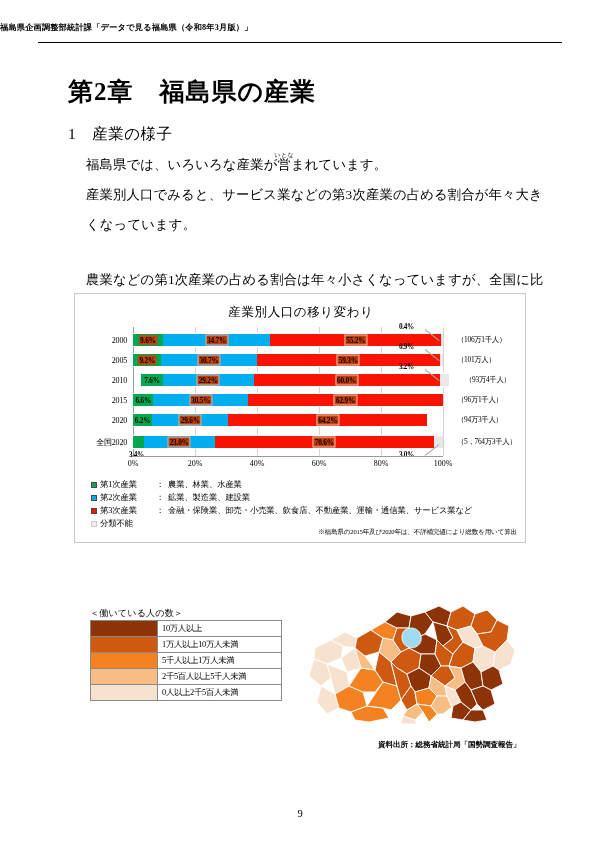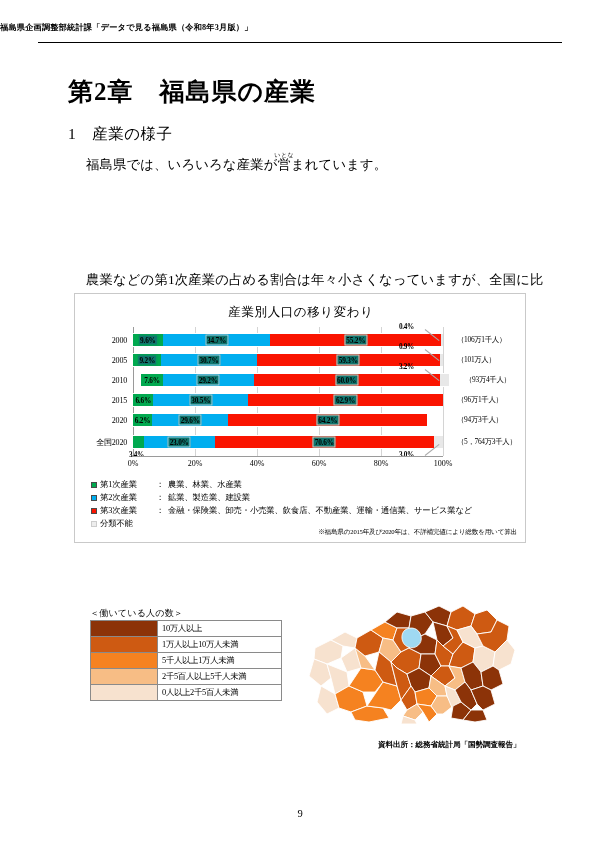--- a/index.html
+++ b/index.html
@@ -153,21 +153,21 @@
   .seg.s3 { background: #fa1400; }
   .seg.s4 { background: #e8e8e8; }
 
   .seg-label {
     position: absolute;
     top: 50%;
     left: 50%;
     transform: translate(-50%, -50%);
     font-size: 7.3px;
     font-weight: bold;
-    background: #0f766e;
+    background: #c2410c;
     padding: 0 1px;
     line-height: 9px;
     white-space: nowrap;
     letter-spacing: -0.2px;
   }
   .seg-label.bx-green { border: 1px solid #00a94f; }
   .seg-label.bx-blue  { border: 1px solid #9fd8f2; }
   .seg-label.bx-red   { border: 1px solid #f7b9ae; }
   .seg-label.plain    { background: transparent; }
 
@@ -337,20 +337,21 @@
 <div class="page">
 
   <div class="doc-header">福島県企画調整部統計課「データで見る福島県（令和8年3月版）」</div>
   <div class="header-rule"></div>
 
   <div class="chapter-title">第2章　福島県の産業</div>
   <div class="section-title">1　産業の様子</div>
 
   <div class="para p1 indent"><span>福島県では、いろいろな産業が</span><span class="ruby-wrap"><span class="rt">いとな</span><span>営</span></span><span>まれています。</span></div>
 
+  <div class="para p2 indent">産業別人口でみると、サービス業などの第3次産業の占める割合が年々大きくなっています。</div>
   <div class="para p3 indent">農業などの第1次産業の占める割合は年々小さくなっていますが、全国に比べると大きいです。</div>
 
   <div class="chart-frame">
     <div class="chart-title">産業別人口の移り変わり</div>
 
     <div class="plot" id="plot-area">
       <div class="axis-left"></div>
     <div class="gridline" style="left: 62px;"></div>
         <div class="gridline" style="left: 124px;"></div>
         <div class="gridline" style="left: 186px;"></div>

